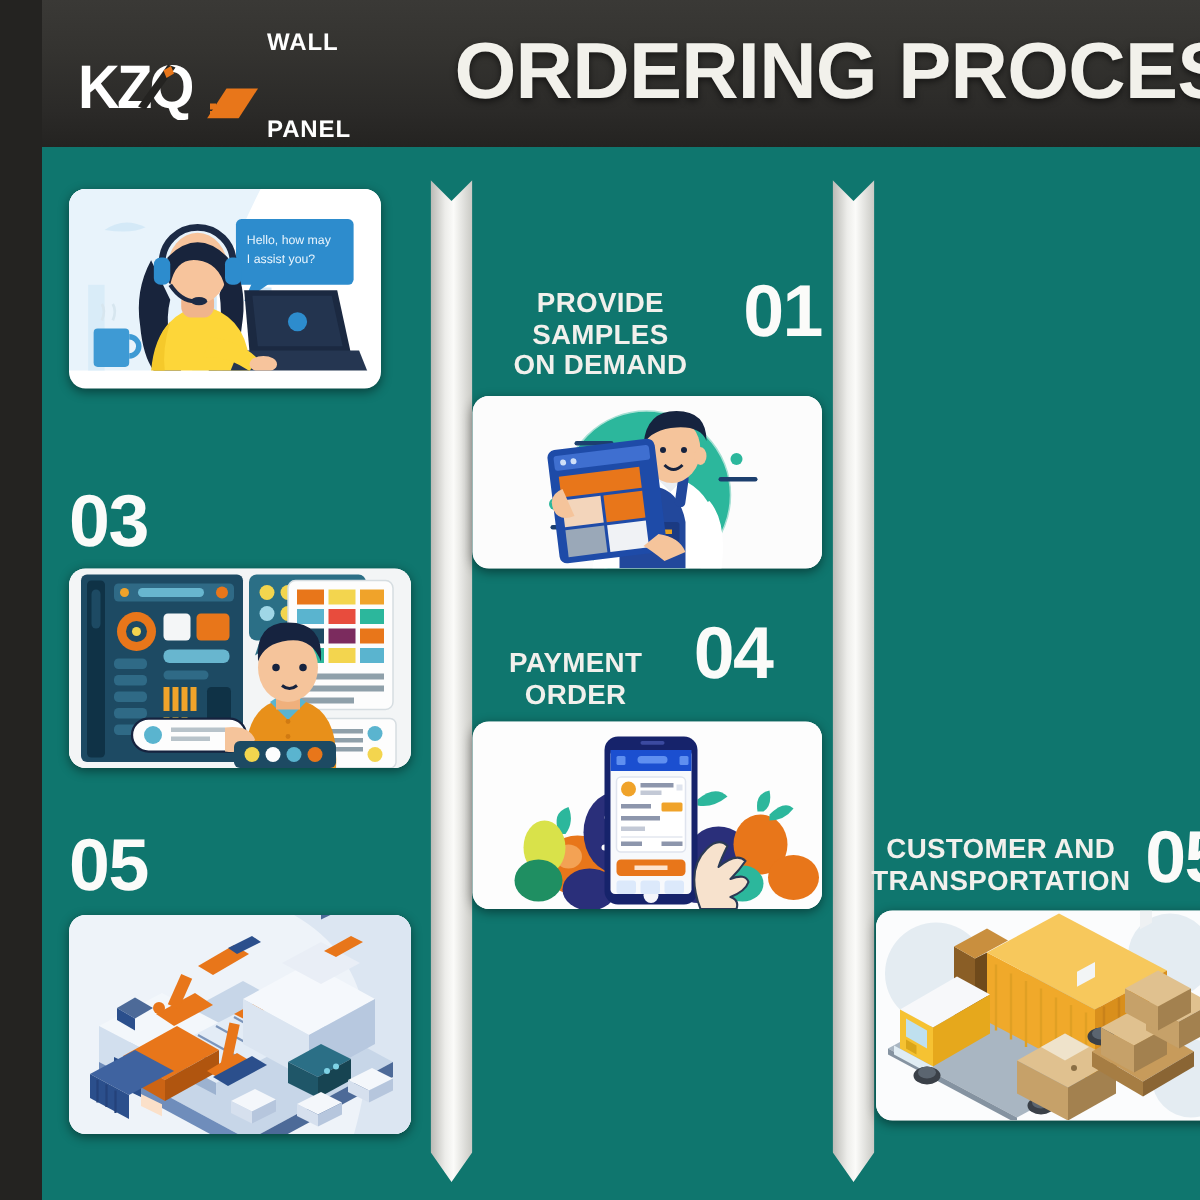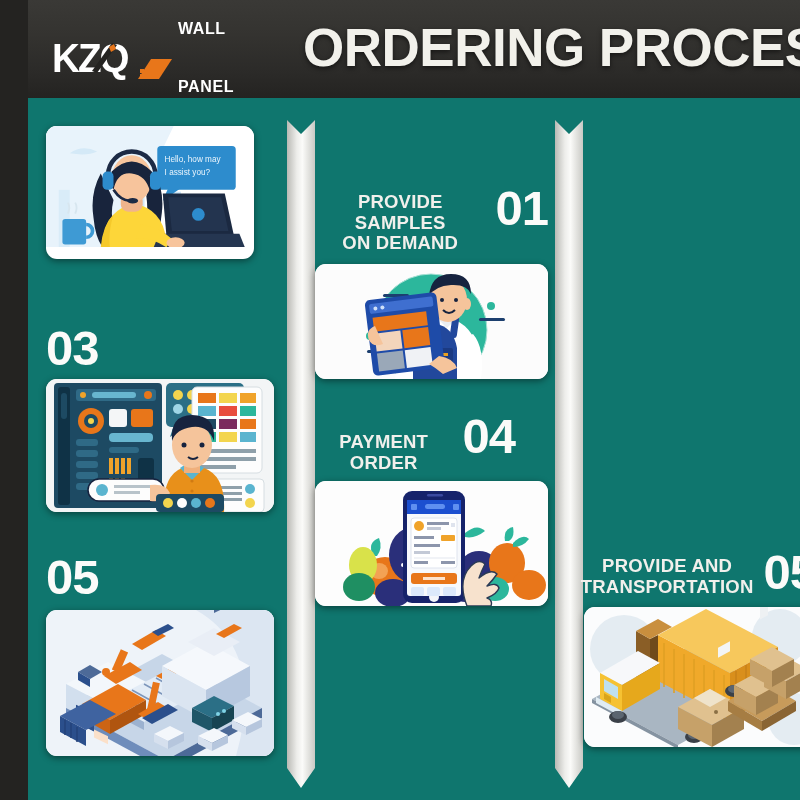--- a/index.html
+++ b/index.html
@@ -469,21 +469,21 @@
 
         <polygon points="32,62 44,55 56,62 44,69" fill="#4d6a98"></polygon>
         <polygon points="32,62 44,69 44,77 32,70" fill="#2b4f8c"></polygon>
         <circle cx="60" cy="62" r="4" fill="#e8761a"></circle>
       </svg>
     </div>
   </div>
 
   <div class="step" style="left:556px;top:550px;width:232px;">
     <div class="step-head right">
-      <div class="label right">PROVIDE AND
+      <div class="label right">CUSTOMER AND
 TRANSPORTATION</div>
       <div class="num">05</div>
     </div>
     <div class="card" style="margin-top:10px;width:232px;height:140px;">
       <svg class="ill" viewBox="0 0 232 140">
         <rect width="232" height="140" fill="#fbfcfd"></rect>
         <circle cx="40" cy="42" r="34" fill="#e4ecf2"></circle>
         <circle cx="196" cy="30" r="28" fill="#e4ecf2"></circle>
         <circle cx="210" cy="112" r="26" fill="#e4ecf2"></circle>
 

